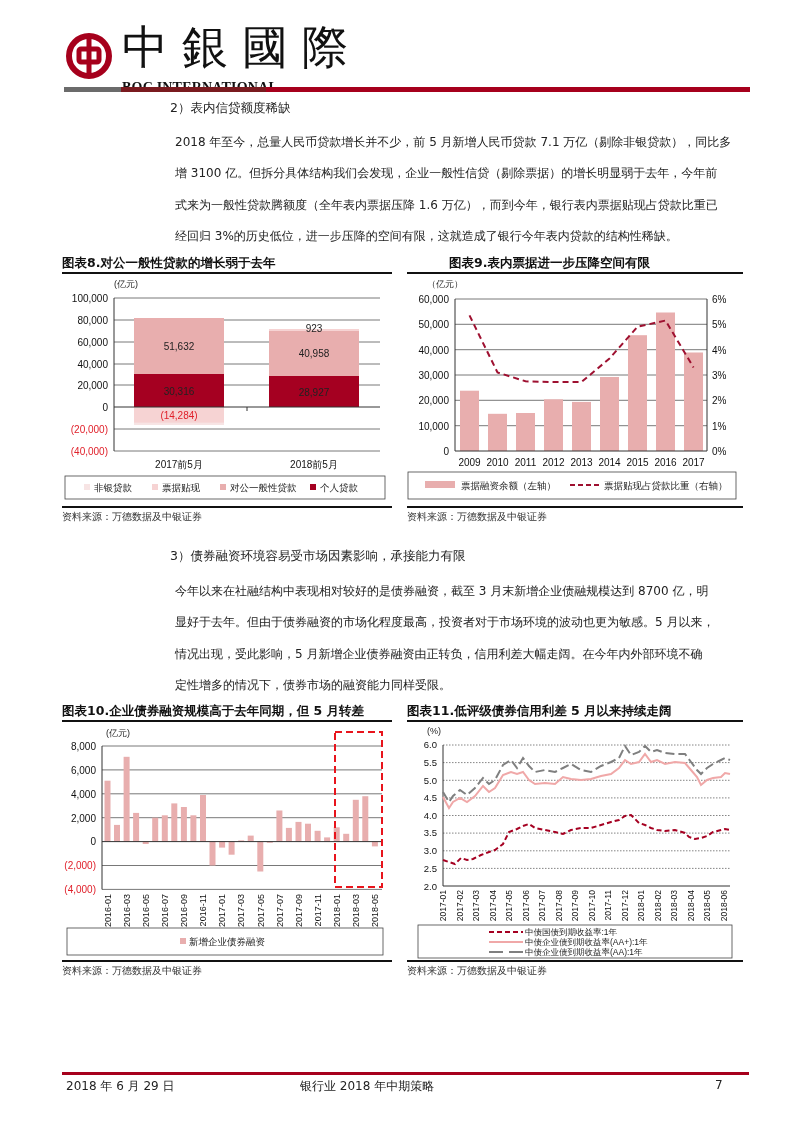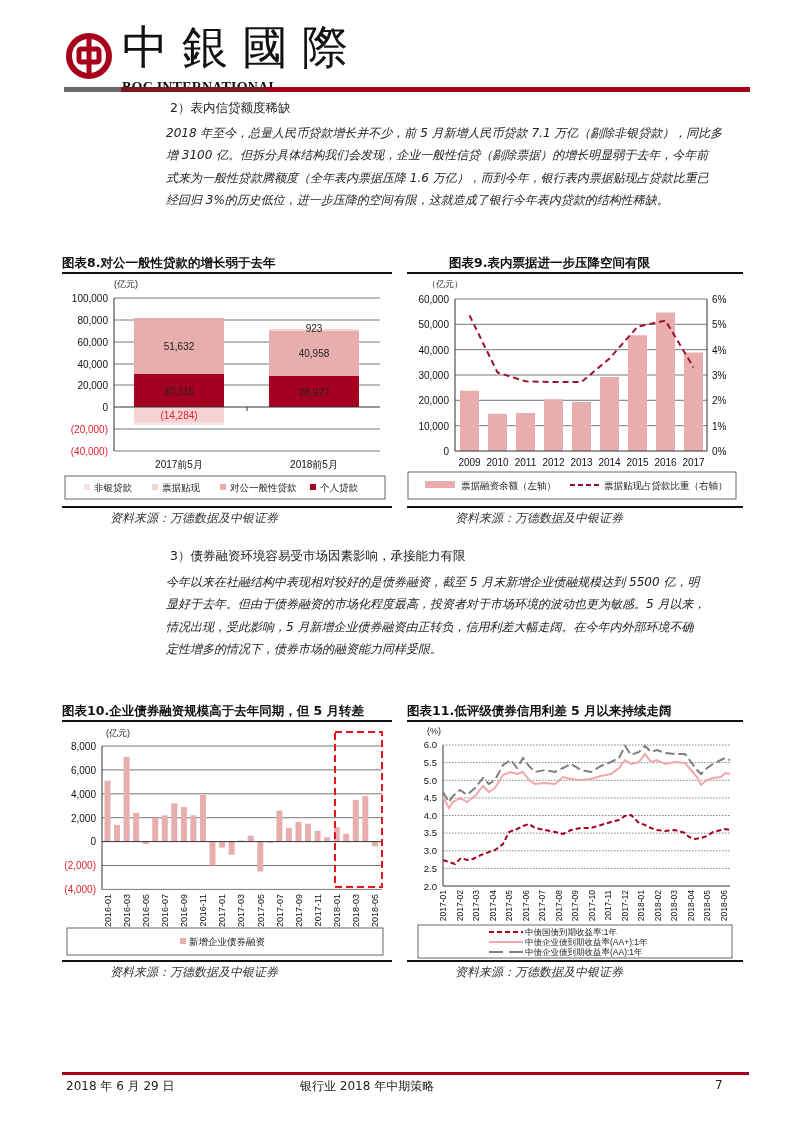--- a/index.html
+++ b/index.html
@@ -4,24 +4,24 @@
 <style>
   * { box-sizing: border-box; margin: 0; padding: 0; }
   body { width: 793px; height: 1122px; background: #ffffff; position: relative; font-family: "DejaVu Sans", "Liberation Sans", sans-serif; color: #1a1a1a; overflow: hidden; }
   .abs { position: absolute; }
   .logo-mark { left: 66px; top: 33px; width: 46px; height: 46px; }
   .logo-cn { left: 122px; top: 27px; font-family: "DejaVu Serif", serif; font-size: 46px; letter-spacing: 14px; color: #111; line-height: 40px; }
   .logo-en { left: 122px; top: 80px; font-family: "Liberation Serif", serif; font-weight: bold; font-size: 14px; color: #111; letter-spacing: 0.2px; }
   .hdr-bar { top: 87px; height: 5px; }
   .sec-head { font-size: 12.5px; color: #222; }
   .para { left: 166px; width: 576px; font-size: 12px; line-height: 22.3px; color: #222; text-align: justify; }
-  .para p { margin: 0; font-style: italic; }
+  .para p { margin: 9px; }
   .chart-title { font-size: 12.5px; font-weight: bold; color: #111; white-space: nowrap; }
   .rule { height: 1.5px; background: #111; }
-  .src { font-size: 12px; font-style: italic; color: #333; margin-left: 48px; }
+  .src { font-size: 10px; color: #333; }
   .chart-svg text { font-family: "Liberation Sans", sans-serif; }
   .footer-line { left: 62px; top: 1072px; width: 687px; height: 3px; background: #a6001c; }
   .footer-txt { top: 1078px; font-size: 12px; color: #222; }
 </style>
 </head>
 <body>
 
 <div class="abs logo-mark">
   <svg width="46" height="46" viewBox="0 0 46 46">
     <circle cx="23" cy="23" r="20" fill="none" stroke="#a6001c" stroke-width="6"></circle>
@@ -167,21 +167,21 @@
   <rect x="20" y="207" width="30" height="7" fill="#e8aeae"></rect>
   <text x="56" y="215" font-size="9.5" fill="#222">票据融资余额（左轴）</text>
   <line x1="165" y1="211" x2="195" y2="211" stroke="#9e1030" stroke-width="2" stroke-dasharray="5,3"></line>
   <text x="199" y="215" font-size="9.5" fill="#222">票据贴现占贷款比重（右轴）</text>
 </svg>
 <div class="abs rule" style="left:407px;top:506px;width:336px;"></div>
 <div class="abs src" style="left:407px;top:510px;">资料来源：万德数据及中银证券</div>
 
 <div class="abs sec-head" style="left:170px;top:548px;">3）债券融资环境容易受市场因素影响，承接能力有限</div>
 <div class="abs para" style="top:571px;">
-  <p>今年以来在社融结构中表现相对较好的是债券融资，截至 5 月末新增企业债融规模达到 5500 亿，明</p>
+  <p>今年以来在社融结构中表现相对较好的是债券融资，截至 3 月末新增企业债融规模达到 8700 亿，明</p>
   <p>显好于去年。但由于债券融资的市场化程度最高，投资者对于市场环境的波动也更为敏感。5 月以来，</p>
   <p>情况出现，受此影响，5 月新增企业债券融资由正转负，信用利差大幅走阔。在今年内外部环境不确</p>
   <p>定性增多的情况下，债券市场的融资能力同样受限。</p>
 </div>
 
 <div class="abs chart-title" style="left:62px;top:703px;text-align:right;">图表10.企业债券融资规模高于去年同期，但 5 月转差</div>
 <div class="abs rule" style="left:62px;top:720px;width:330px;"></div>
 <svg class="abs chart-svg" style="left:62px;top:722px;" width="330" height="240" viewBox="0 0 330 240">
   <text x="44" y="14" font-size="9" fill="#222">(亿元)</text>
 

